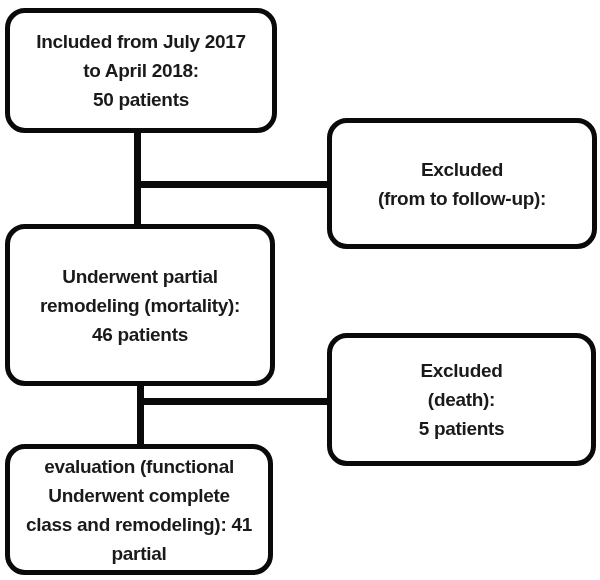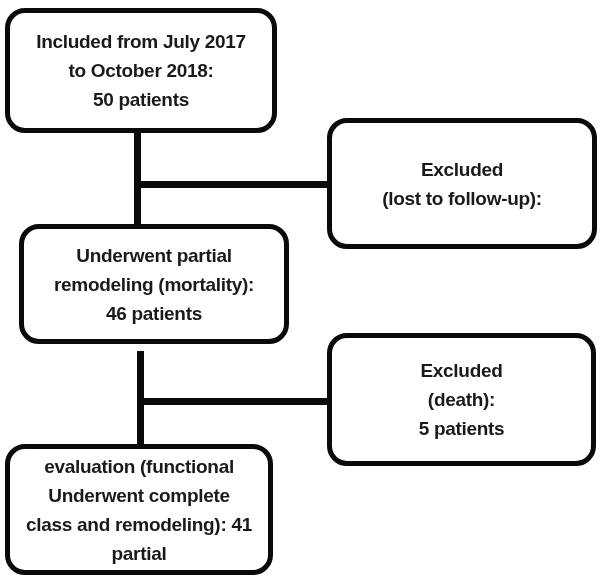--- a/index.html
+++ b/index.html
@@ -37,48 +37,48 @@
     letter-spacing: -0.3px;
   }
   .connector {
     position: absolute;
     background: #0a0a0a;
     z-index: 1;
   }
   
   #box-included            { left: 5px;   top: 8px;   width: 272px; height: 125px; }
   #box-excluded-followup   { left: 327px; top: 118px; width: 270px; height: 131px; }
-  #box-partial-evaluation  { left: 19px;   top: 224px; width: 270px; height: 120px; }
+  #box-partial-evaluation  { left: 5px;   top: 224px; width: 270px; height: 162px; }
   #box-excluded-death      { left: 327px; top: 333px; width: 269px; height: 133px; }
   #box-complete-evaluation { left: 5px;   top: 444px; width: 268px; height: 131px; }
   
   #conn-v1 { left: 134px; top: 130px; width: 7px;   height: 97px; }
   #conn-h1 { left: 137px; top: 181px; width: 193px; height: 7px;  }
   #conn-v2 { left: 137px; top: 351px; width: 7px;   height: 96px; }
   #conn-h2 { left: 140px; top: 398px; width: 190px; height: 7px;  }
 </style>
 </head>
 <body>
 
 <div class="figure">
 
   <div class="connector" id="conn-v1"></div>
   <div class="connector" id="conn-h1"></div>
   <div class="connector" id="conn-v2"></div>
   <div class="connector" id="conn-h2"></div>
 
   <div class="flowbox" id="box-included">
     <div class="line">Included from July 2017</div>
-    <div class="line">to October 2018:</div>
+    <div class="line">to April 2018:</div>
     <div class="line">50 patients</div>
   </div>
 
   <div class="flowbox" id="box-excluded-followup">
     <div class="line">Excluded</div>
-    <div class="line">(lost to follow-up):</div>
+    <div class="line">(from to follow-up):</div>
   </div>
 
   <div class="flowbox" id="box-partial-evaluation">
     <div class="line">Underwent partial</div>
     <div class="line">remodeling (mortality):</div>
     <div class="line">46 patients</div>
   </div>
 
   <div class="flowbox" id="box-excluded-death">
     <div class="line">Excluded</div>

